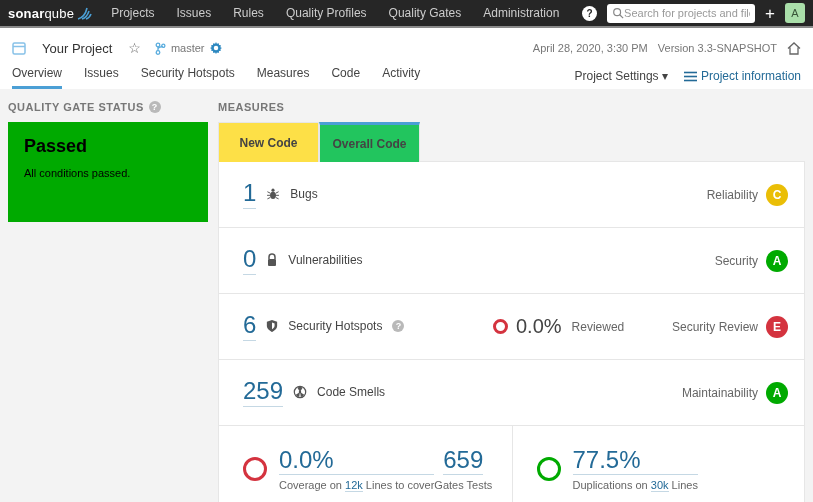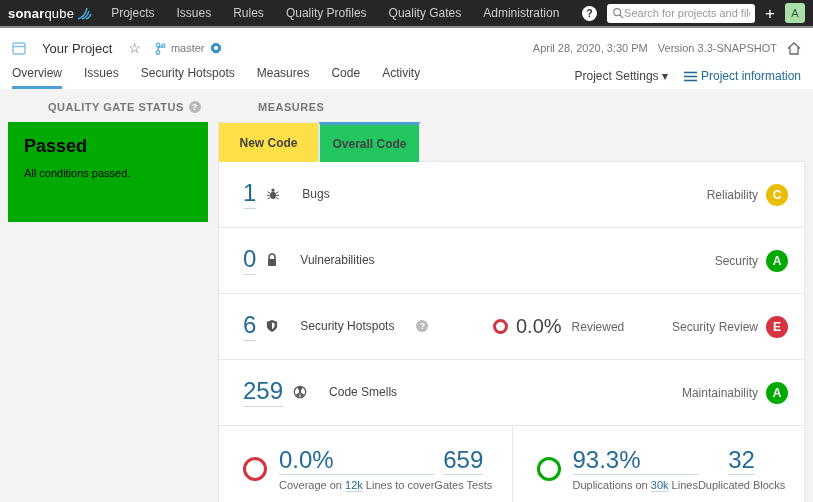--- a/index.html
+++ b/index.html
@@ -38,42 +38,42 @@
   .tabs { display:flex; gap:22px; }
   .tab { padding-bottom:6px; color:#444; cursor:pointer; border-bottom:3px solid transparent; }
   .tab.active { border-bottom-color:#4b9fd5; }
   .tab-right { margin-left:auto; display:flex; align-items:center; gap:16px; padding-bottom:6px; }
   .proj-settings { color:#444; cursor:pointer; }
   .proj-info { color:#236a97; cursor:pointer; display:flex; align-items:center; gap:4px; }
 
   
   .content { display:flex; padding:10px 8px; gap:10px; }
   .section-label { font-size:11px; font-weight:bold; color:#777; letter-spacing:.5px;
-    display:flex; align-items:center; gap:5px; height:16px; margin-bottom:7px;margin-left:40px; }
+    display:flex; align-items:center; gap:5px; height:16px; margin-bottom:7px; }
   .qg-col { width:200px; flex:none; }
   .qg-box { background:#00aa00; color:#000000; height:100px; padding:14px 16px; cursor:default; }
   .qg-status { font-size:18px; font-weight:bold; }
   .qg-detail { font-size:11px; margin-top:10px; }
 
   .measures-col { flex:1; min-width:0; }
   .measure-tabs { display:flex; position:relative; z-index:2; margin-bottom:-1px; }
   .mtab { width:101px; height:40px; display:flex; align-items:center; justify-content:center;
     font-size:12px; font-weight:bold; color:#444; cursor:pointer; }
   .mtab.inactive { background:#fde047; border:1px solid #e6e6e6; border-bottom:none; }
   .mtab.active { background:#22c55e; border:1px solid #e6e6e6; border-bottom:none;
     border-top:3px solid #4b9fd5; }
   .card { background:#fff; border:1px solid #e6e6e6; }
   .mrow { height:66px; display:flex; align-items:center; padding:0 16px 0 24px;
     border-bottom:1px solid #e6e6e6; }
   .mrow-left { display:flex; align-items:baseline; width:250px; flex:none; }
   .mrow-mid { display:flex; align-items:center; flex:1; }
   .mrow-right { margin-left:auto; display:flex; align-items:center; gap:8px; }
   .big-num { font-size:24px; color:#236a97; cursor:pointer;
     border-bottom:1px solid #c5d8e4; padding-bottom:1px; line-height:1.1; }
-  .metric-label { display:flex; align-items:center; gap:22px; margin-left:10px; color:#444; font-size:12px; }
+  .metric-label { display:flex; align-items:center; gap:10px; margin-left:10px; color:#444; font-size:12px; }
   .domain-label { color:#666; font-size:12px; }
   .rating { width:22px; height:22px; border-radius:50%; color:#fff; font-size:12px; font-weight:bold;
     display:flex; align-items:center; justify-content:center; }
   .rating.a { background:#00aa00; }
   .rating.c { background:#eabe06; }
   .rating.e { background:#d4333f; }
   .ring { border-radius:50%; background:#fff; flex:none; }
   .ring.small { width:15px; height:15px; border:3px solid #d4333f; }
   .ring.big { width:24px; height:24px; border:3px solid #d4333f; }
   .ring.big.green { border-color:#00aa00; }
@@ -327,26 +327,22 @@
           </div>
           <div class="bsub">
             <span class="big-num">659</span>
             <span class="bcaption">Gates Tests</span>
           </div>
         </div>
         <div class="bhalf right">
           <div class="bmain">
             <span class="ring big green"></span>
             <div class="bcol">
-              <span class="big-num">93.3%</span>
+              <span class="big-num">77.5%</span>
               <span class="bcaption"><span>Duplications on </span><span class="blue-link">30k</span><span> Lines</span></span>
             </div>
           </div>
-          <div class="bsub">
-            <span class="big-num">32</span>
-            <span class="bcaption">Duplicated Blocks</span>
-          </div>
         </div>
       </div>
 
     </div>
   </div>
 </div>
 
 </body></html>

